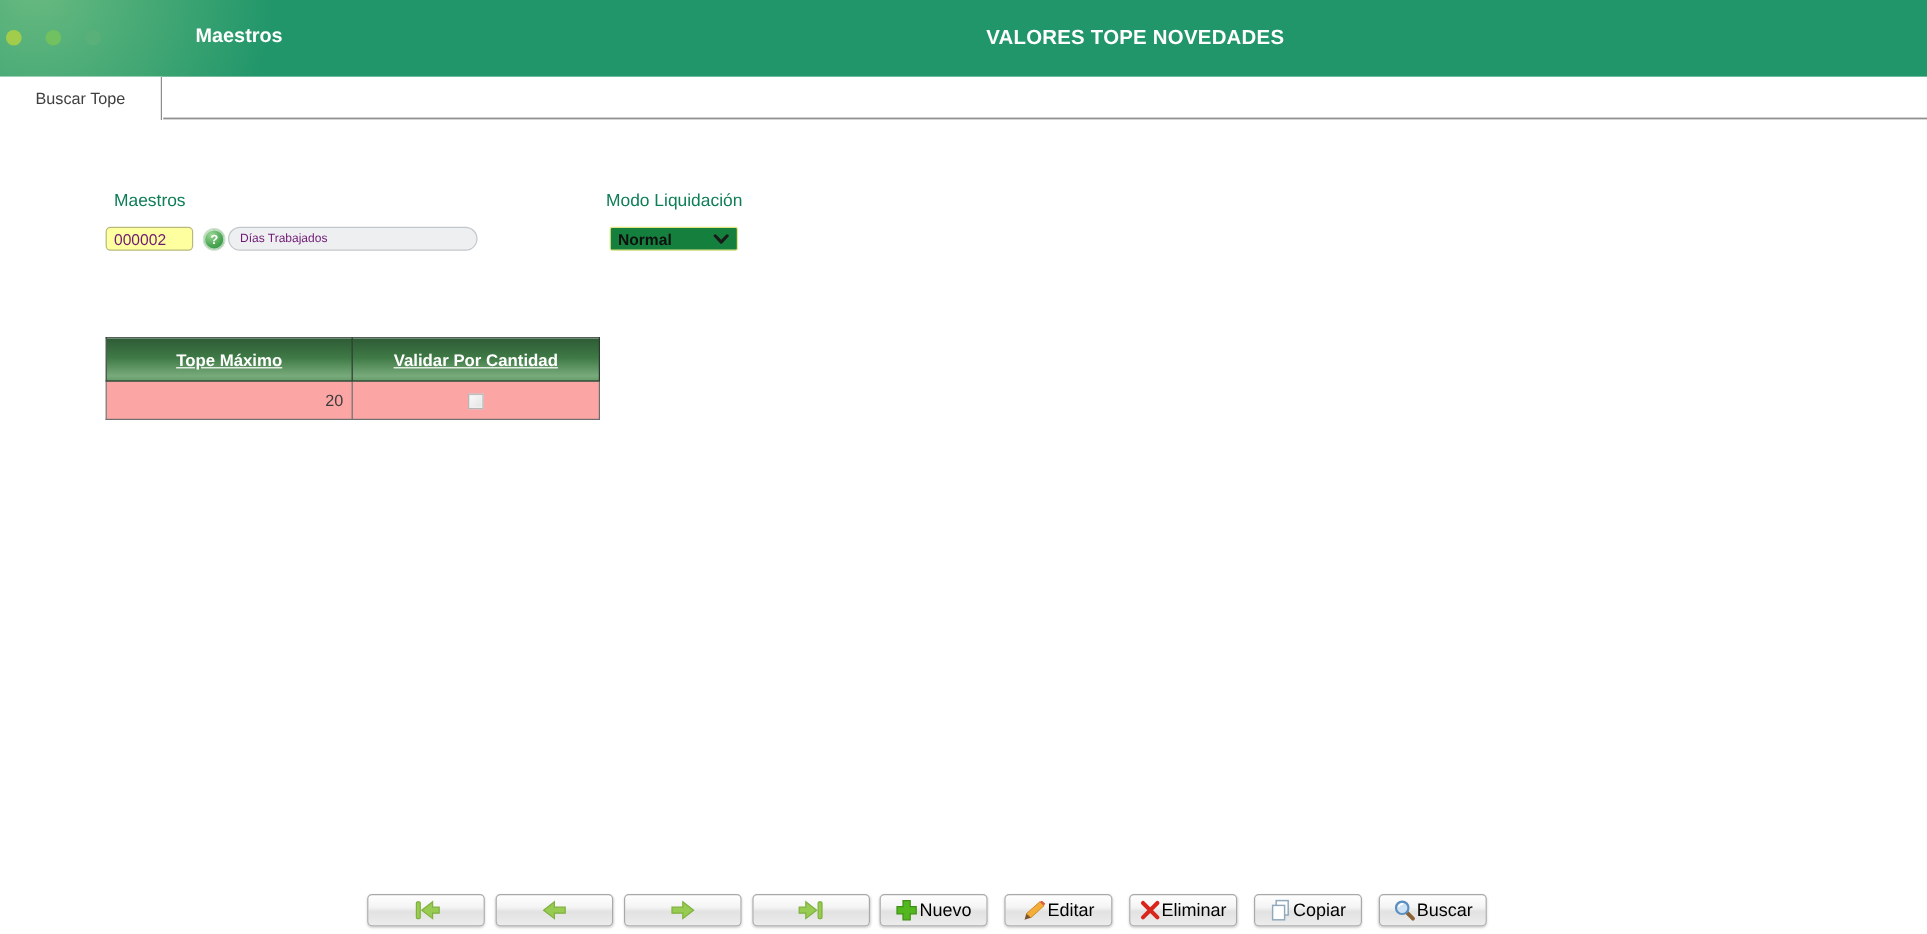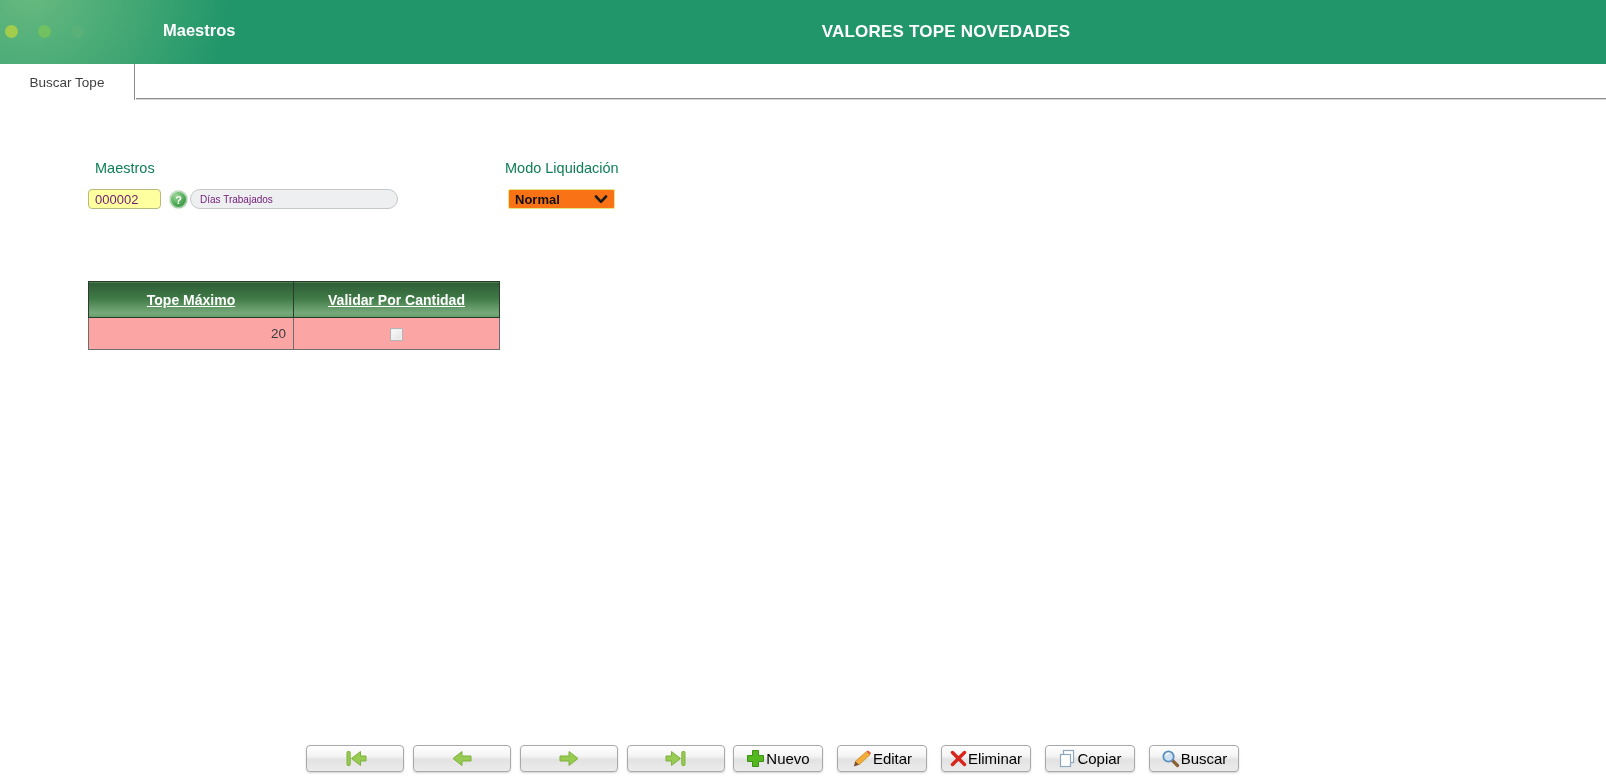--- a/index.html
+++ b/index.html
@@ -31,21 +31,21 @@
   .inp{position:absolute;box-sizing:border-box;height:20px;font-size:13px;color:#701a75;display:flex;align-items:center;}
   .inp-code{left:88px;top:189px;width:73px;background:#feff9e;border:1px solid #b7ba7e;border-radius:4px;padding-left:6px;}
   .inp-desc{left:190px;top:189px;width:208px;background:#edeff1;border:1px solid #c3c7ca;border-radius:10px;padding-left:9px;font-size:10px;}
 
   .help{position:absolute;left:169px;top:190px;width:17px;height:17px;border-radius:50%;
     background:radial-gradient(circle at 35% 28%, #9bd795 0%, #4aa653 55%, #2c8a3c 100%);
     border:1px solid #cfe0cf;box-shadow:0 0 0 1px rgba(255,255,255,.6) inset;
     display:flex;align-items:center;justify-content:center;color:#fff;font-size:11px;font-weight:bold;}
 
   .select{position:absolute;left:508px;top:189px;width:107px;height:20px;box-sizing:border-box;
-    background:#f97316;border:1px solid #e6e687;border-radius:2px;display:flex;align-items:center;
+    background:#15803d;border:1px solid #e6e687;border-radius:2px;display:flex;align-items:center;
     justify-content:space-between;padding:0 6px;font-size:13px;font-weight:600;color:#101010;cursor:default;gap:28px;}
 
   
   .grid{position:absolute;left:88px;top:281px;width:411px;border-collapse:collapse;table-layout:fixed;}
   .grid th{height:36px;box-sizing:border-box;border:1px solid #2a3a2c;
     background:linear-gradient(180deg,#2e5c36 0%,#3f7a46 45%,#78aa7b 88%,#639c68 100%);
     color:#ffffff;font-size:14px;font-weight:bold;text-decoration:underline;text-align:center;}
   .grid td{height:32px;box-sizing:border-box;background:#fca5a5;border:1px solid #6e6e6e;font-size:13.5px;color:#3c3c3c;}
   .grid td.num{text-align:right;padding-right:7px;}
   .grid td.chk{text-align:center;}

